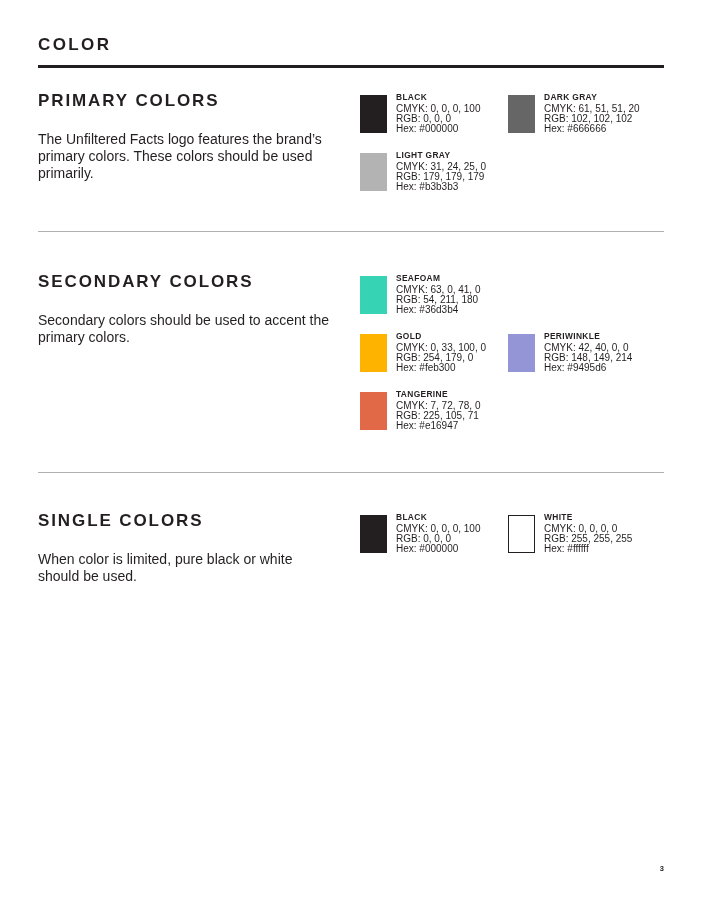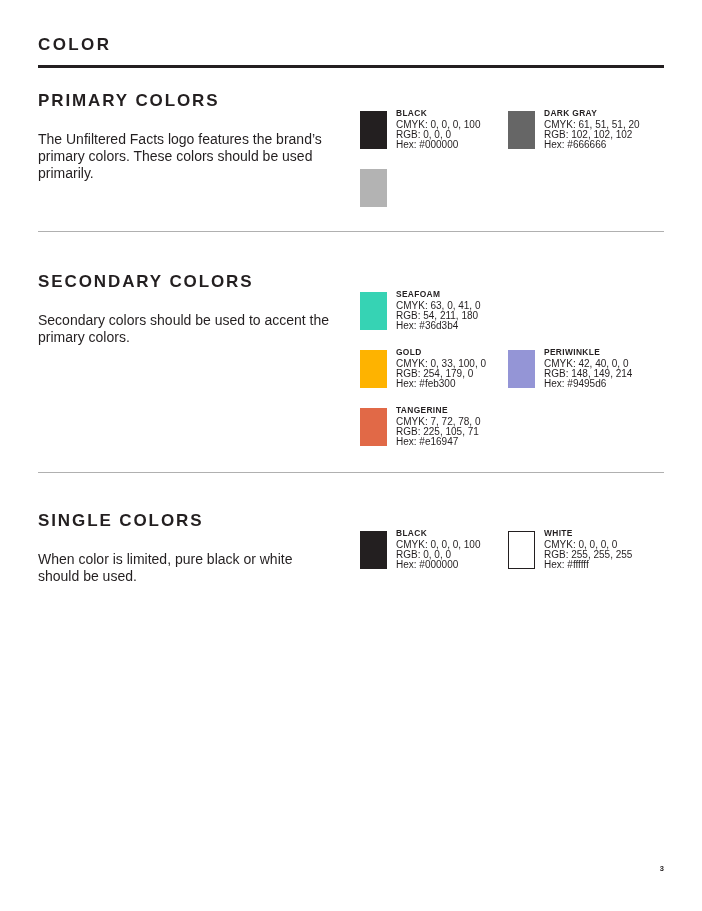--- a/index.html
+++ b/index.html
@@ -85,21 +85,21 @@
     top: 0;
     width: 304px;
   }
   .swatch-row {
     display: block;
     position: relative;
     height: 58px;
   }
   .swatch-cell {
     position: absolute;
-    top: 16px;
+    top: 0;
     width: 152px;
     height: 50px;
     padding-left: 32px;
   }
   .swatch-cell.col-0 { left: 0; }
   .swatch-cell.col-1 { left: 148px; }
 
   .swatch-chip {
     position: absolute;
     left: 0;
@@ -191,20 +191,26 @@
             <div class="swatch-name">DARK GRAY</div>
             <div class="swatch-line">CMYK: 61, 51, 51, 20</div>
             <div class="swatch-line">RGB: 102, 102, 102</div>
             <div class="swatch-line">Hex: #666666</div>
           </div>
         </div>
       </div>
       <div class="swatch-row">
         <div class="swatch-cell col-0">
           <div class="swatch-chip" style="background-color: rgb(179, 179, 179);"></div>
+          <div class="swatch-info">
+            <div class="swatch-name">LIGHT GRAY</div>
+            <div class="swatch-line">CMYK: 31, 24, 25, 0</div>
+            <div class="swatch-line">RGB: 179, 179, 179</div>
+            <div class="swatch-line">Hex: #b3b3b3</div>
+          </div>
         </div>
       </div>
     </div>
   </div>
 
   <div class="section section-secondary">
     <div class="section-left">
       <h2 class="section-title">SECONDARY COLORS</h2>
       <p class="section-desc">Secondary colors should be used to accent the primary colors.</p>
     </div>

